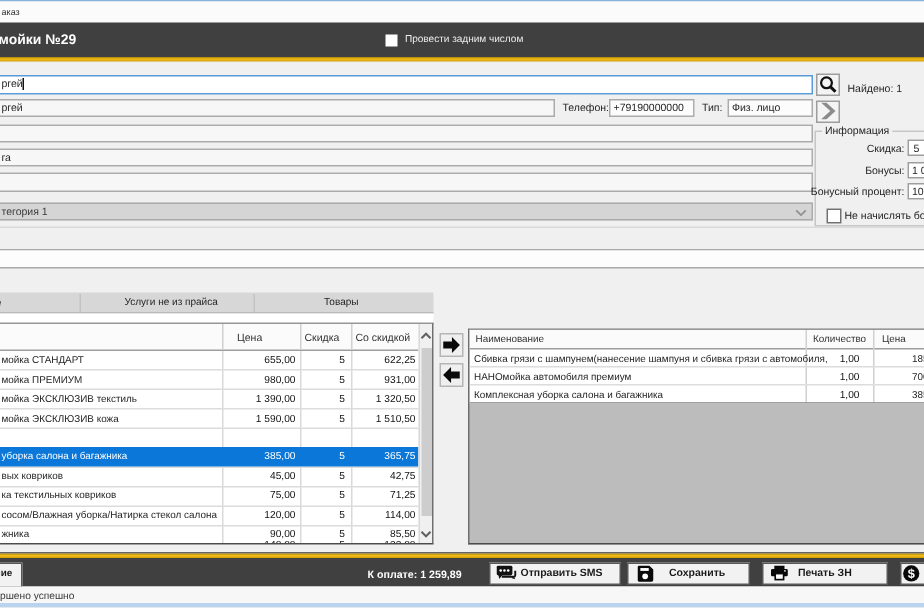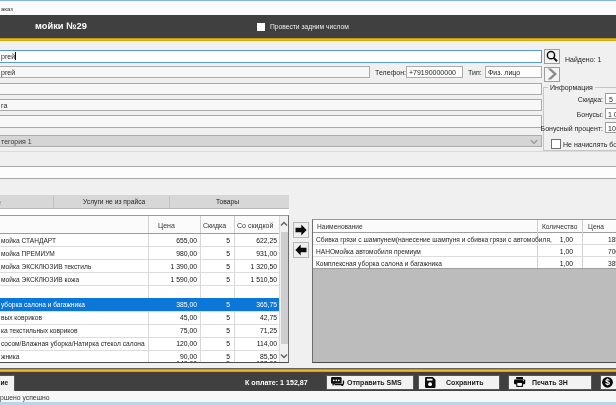--- a/index.html
+++ b/index.html
@@ -12,21 +12,21 @@
   .num{position:absolute;text-align:right;font-size:6.8px;color:#111;white-space:nowrap;}
 </style>
 </head>
 <body>
 
 <div class="a" style="left:0;top:0;width:616px;height:1px;background:#88b3dc;"></div>
 <div class="a" style="left:0;top:1px;width:616px;height:14px;background:#fbfbfb;"></div>
 <div class="a" style="left:1px;top:5.5px;font-size:6px;color:#333;white-space:nowrap;">аказ</div>
 
 <div class="a" style="left:0;top:15px;width:616px;height:23px;background:#404040;"></div>
-<div class="a" style="left:-1px;top:20.5px;font-size:9.3px;font-weight:bold;color:#fdfdfd;white-space:nowrap;margin-left:36px;">мойки №29</div>
+<div class="a" style="left:-1px;top:20.5px;font-size:9.3px;font-weight:bold;color:#fdfdfd;white-space:nowrap;">мойки №29</div>
 <div class="a" style="left:257px;top:22.5px;width:8px;height:8px;background:#fff;"></div>
 <div class="a" style="left:270px;top:23px;font-size:6.7px;color:#ececec;white-space:nowrap;">Провести задним числом</div>
 <div class="a" style="left:0;top:38px;width:616px;height:3px;background:linear-gradient(#a8820a,#f2bc1a 45%,#d39e05);"></div>
 
 <div class="a" style="left:-5px;top:50px;width:545px;height:11px;background:#fff;border:1px solid #5b9bd5;"></div>
 <div class="a t7" style="left:1px;top:52px;">ргей</div>
 <div class="a" style="left:15px;top:52px;width:1px;height:8px;background:#111;"></div>
 
 <div class="fld" style="left:-5px;top:66px;width:373px;height:10px;"></div>
 <div class="a t7" style="left:1px;top:68px;">ргей</div>
@@ -195,21 +195,21 @@
   <div class="a t65" style="left:295px;top:39.5px;">385,00</div>
 </div>
 
 <div class="a" style="left:0;top:368px;width:616px;height:1px;background:#636363;"></div>
 <div class="a" style="left:0;top:369px;width:616px;height:3px;background:linear-gradient(#a8820a,#f2bc1a 45%,#d39e05);"></div>
 <div class="a" style="left:0;top:372px;width:616px;height:19px;background:#404040;"></div>
 
 <div class="a" style="left:-40px;top:374.5px;width:53px;height:15px;background:#f2f2f2;border:1px solid #585858;"></div>
 <div class="a" style="left:-3.5px;top:379px;font-size:6.6px;font-weight:bold;color:#1a1a1a;">ние</div>
 
-<div class="a" style="left:245px;top:378.5px;font-size:7.1px;font-weight:bold;color:#fff;white-space:nowrap;">К оплате: 1 152,87</div>
+<div class="a" style="left:245px;top:378.5px;font-size:7.1px;font-weight:bold;color:#fff;white-space:nowrap;">К оплате: 1 259,89</div>
 
 <div class="a" style="left:326px;top:374.5px;width:88px;height:15px;background:#f2f2f2;border:1px solid #585858;box-sizing:border-box;"></div>
 <svg class="a" style="left:331px;top:377px;" width="15" height="12">
   <path d="M3.5,7.5 h8 a1,1 0 0 0 1,-1 v-3" fill="none" stroke="#111" stroke-width="1.3"></path>
   <path d="M11.5,7.2 l1,2 l-2.6,-0.8" fill="#111"></path>
   <rect x="0" y="0" width="10.6" height="6.6" rx="1.2" fill="#111"></rect>
   <polygon points="1.3,6 4.2,6 1.8,9" fill="#111"></polygon>
   <circle cx="2.8" cy="3.3" r="0.85" fill="#fff"></circle>
   <circle cx="5.3" cy="3.3" r="0.85" fill="#fff"></circle>
   <circle cx="7.8" cy="3.3" r="0.85" fill="#fff"></circle>

